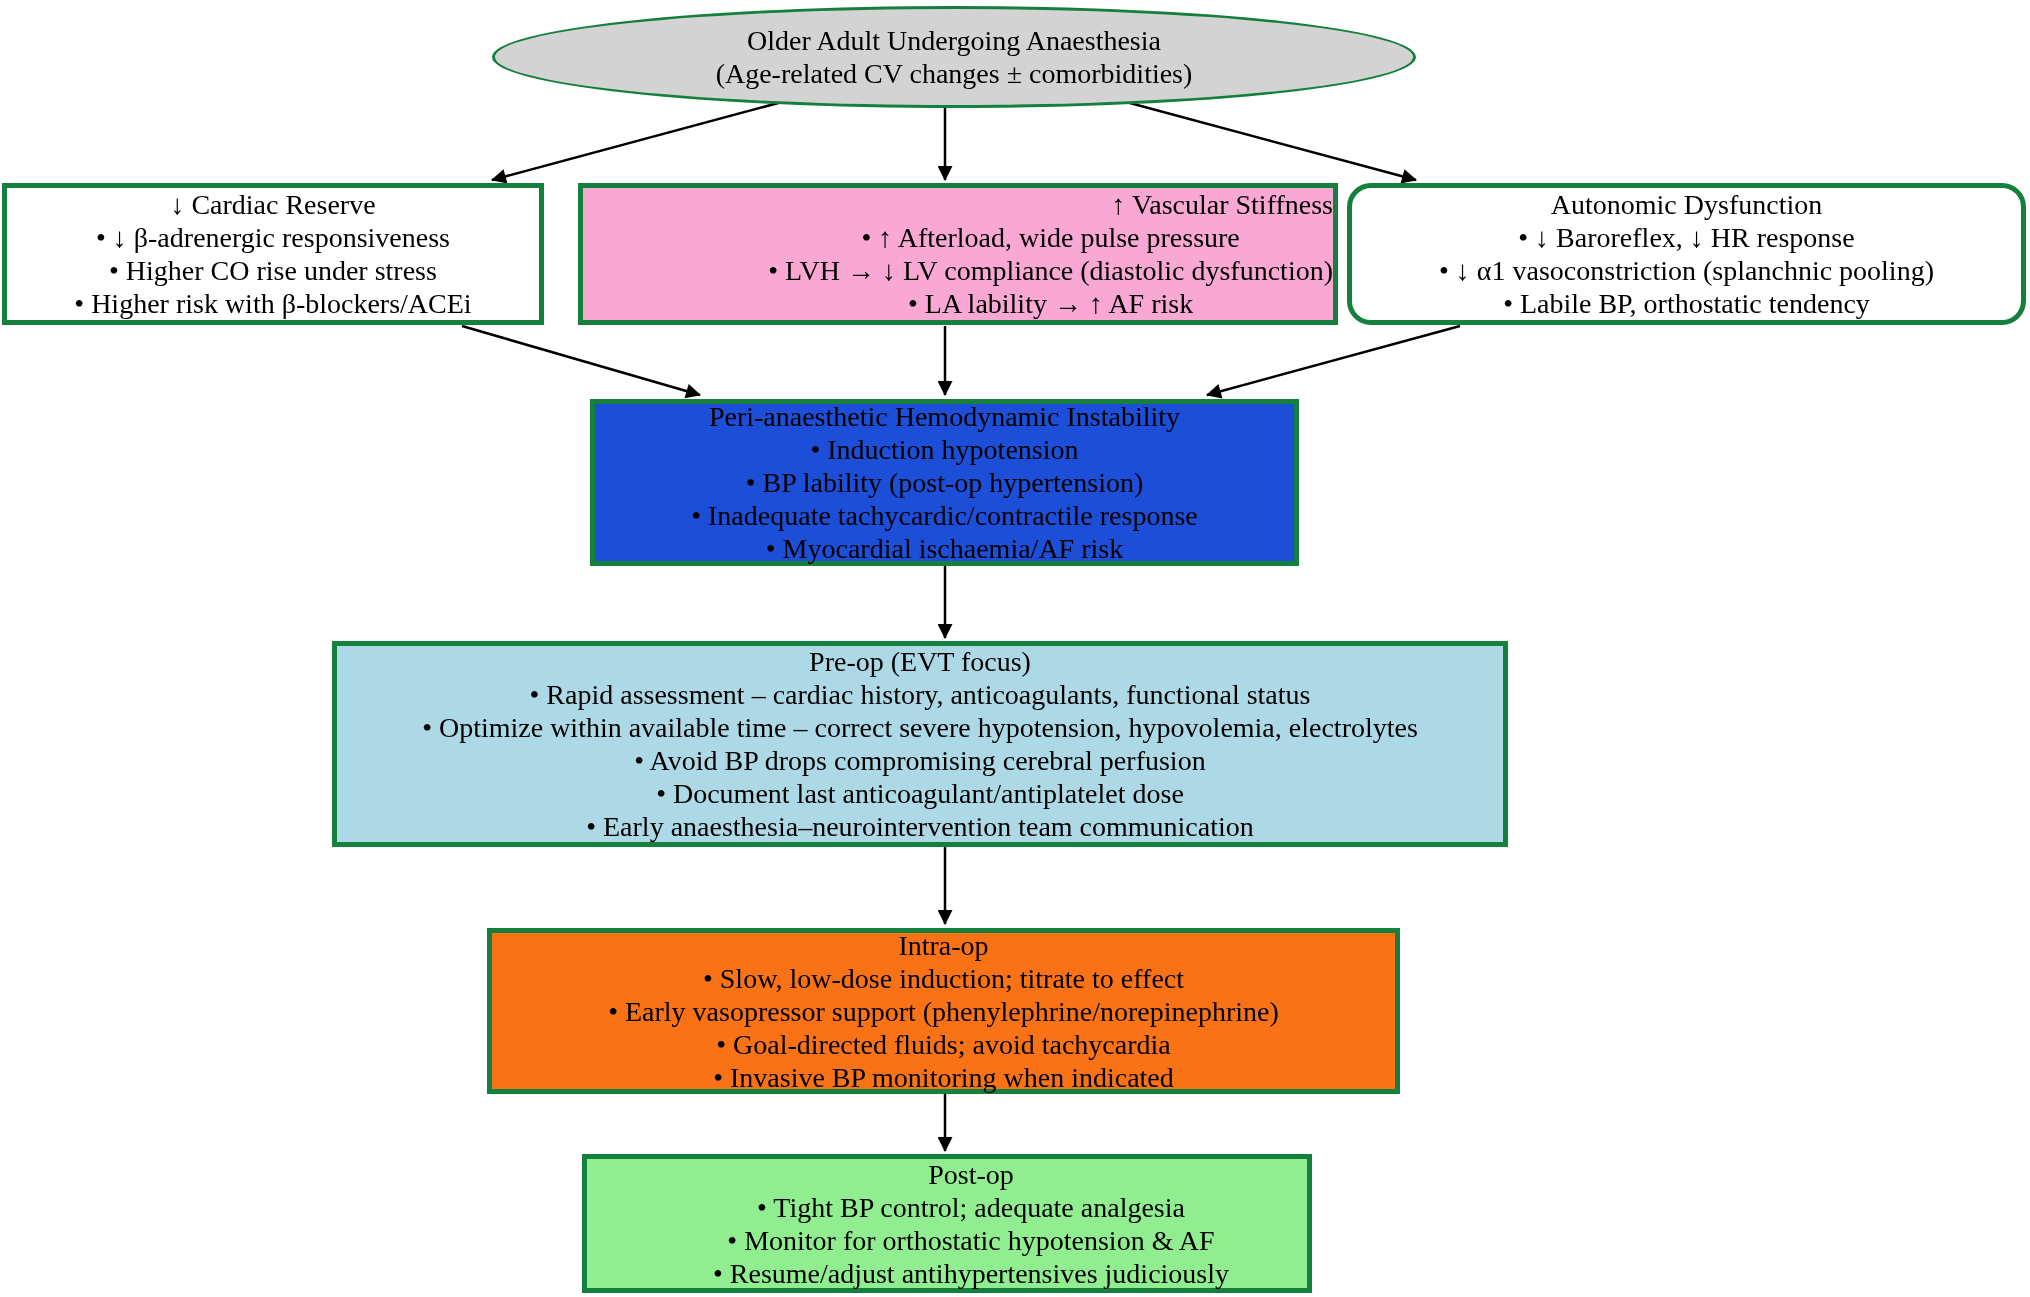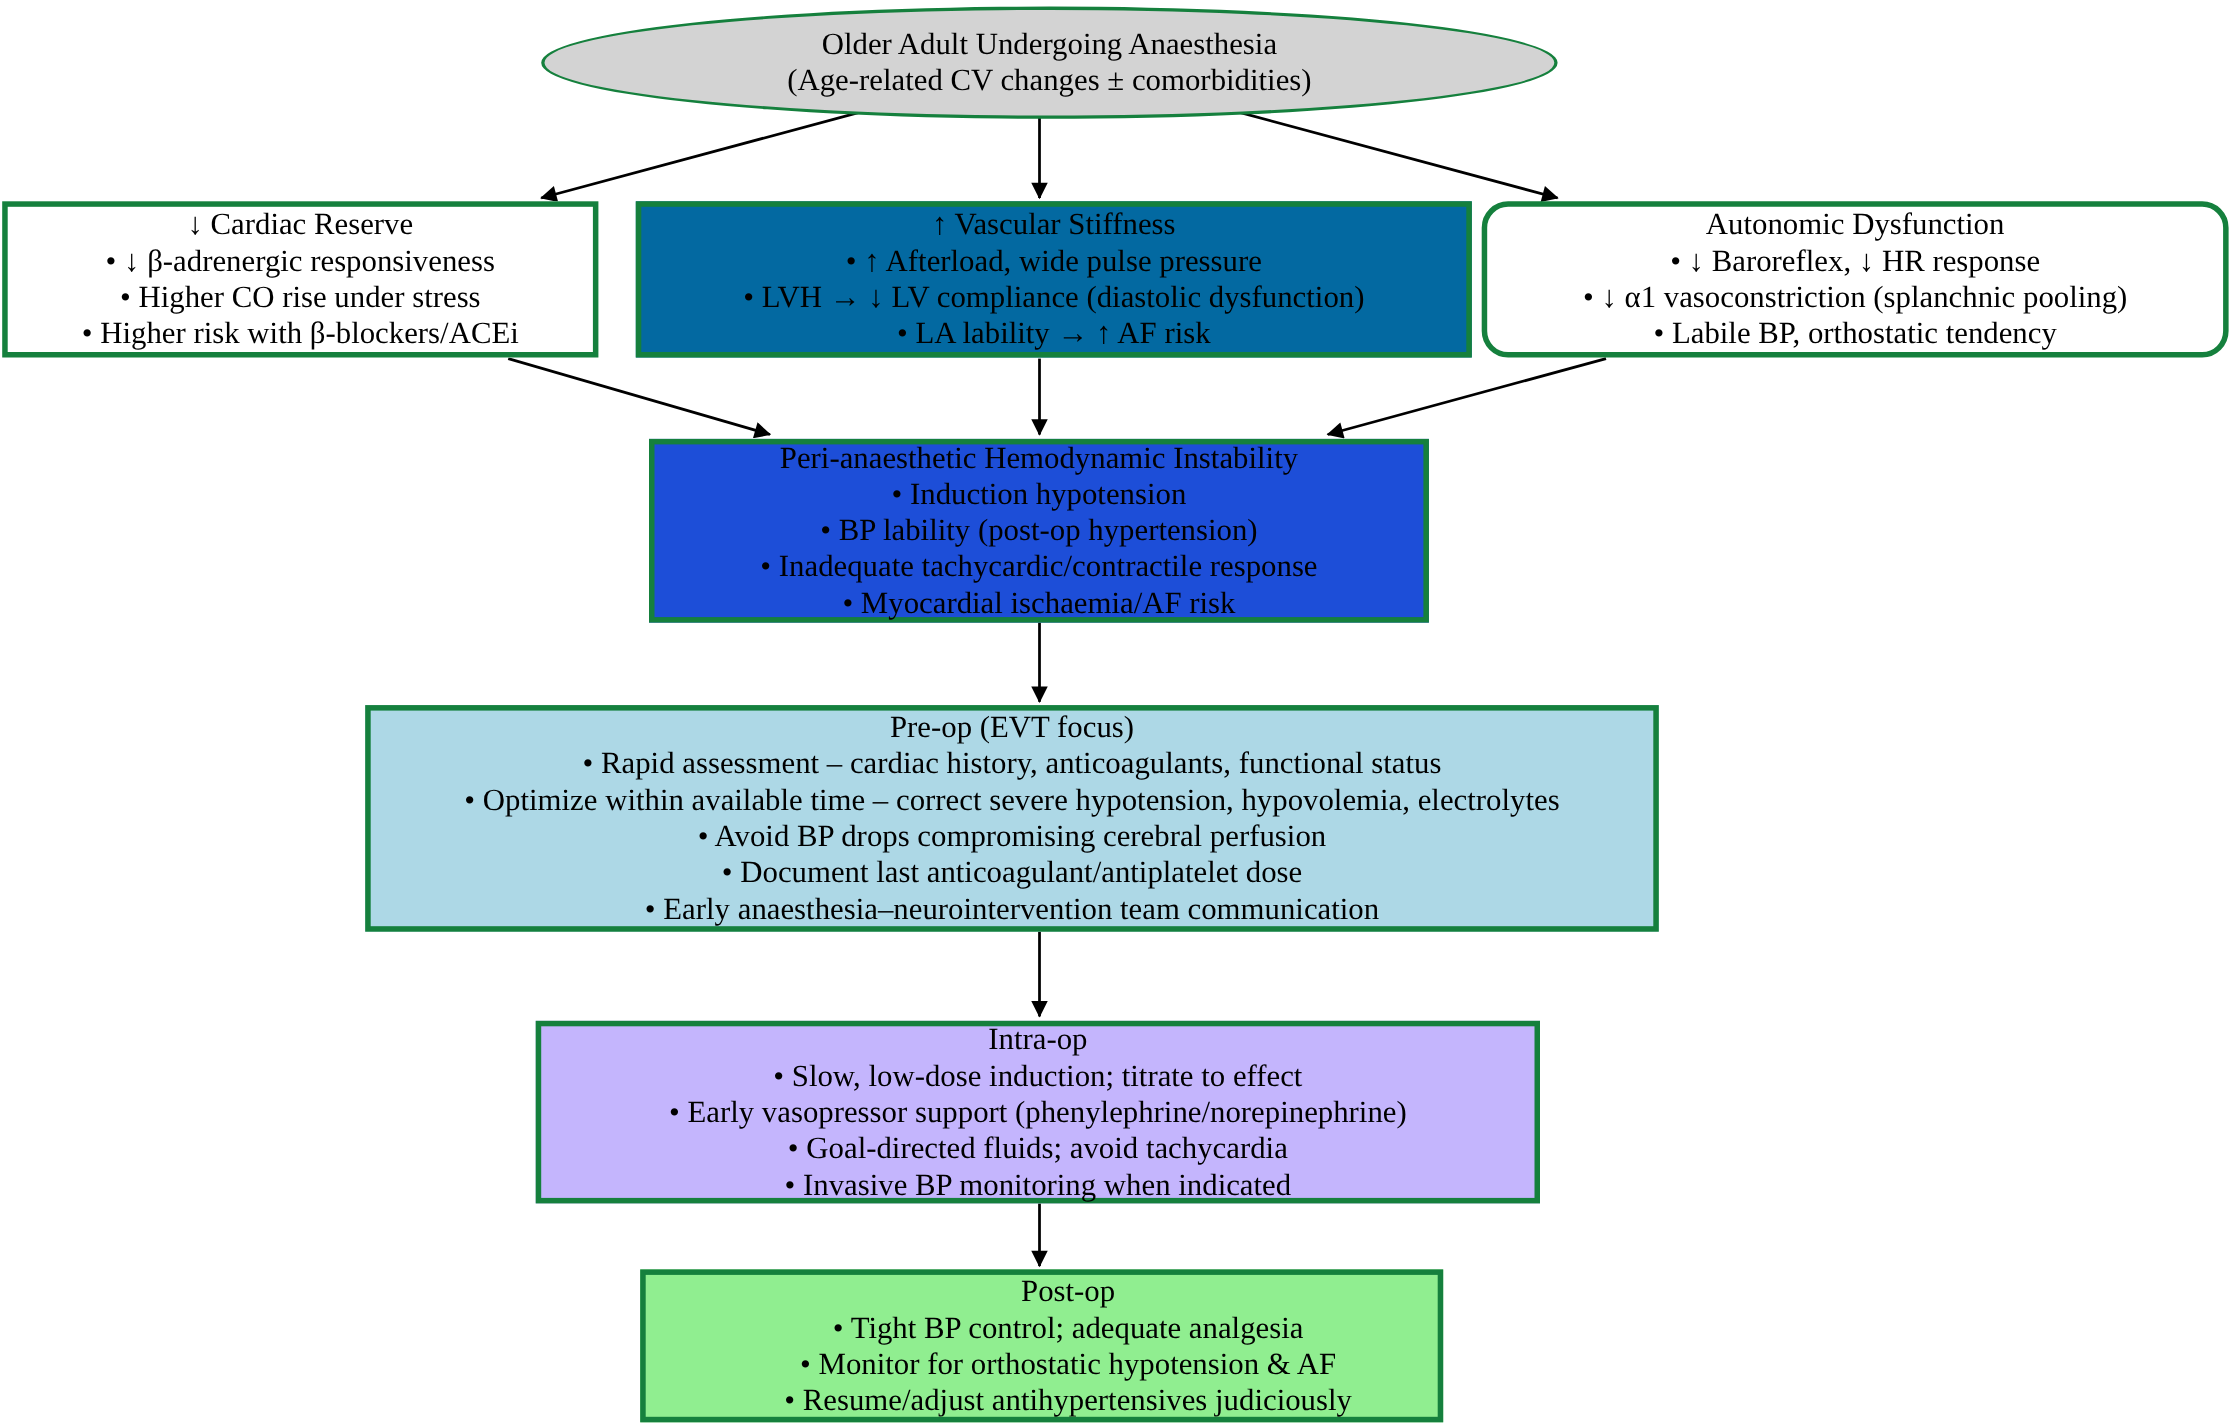--- a/index.html
+++ b/index.html
@@ -70,21 +70,21 @@
 
   <div class="node" style="left: 2px; top: 183px; width: 542px; height: 142px; background-color: rgb(255, 255, 255);">
     <div class="line title">↓ Cardiac Reserve</div>
     <div>
         <div class="line">• ↓ β-adrenergic responsiveness</div>
         <div class="line">• Higher CO rise under stress</div>
         <div class="line">• Higher risk with β-blockers/ACEi</div>
       </div>
   </div>
 
-  <div class="node" style="left: 578px; top: 183px; width: 760px; height: 142px; background-color: #0369a1;">
+  <div class="node" style="left: 578px; top: 183px; width: 760px; height: 142px; background-color: #f9a8d4; align-items: flex-end;">
     <div class="line title">↑ Vascular Stiffness</div>
     <div>
         <div class="line">• ↑ Afterload, wide pulse pressure</div>
         <div class="line">• LVH → ↓ LV compliance (diastolic dysfunction)</div>
         <div class="line">• LA lability → ↑ AF risk</div>
       </div>
   </div>
 
   <div class="node" style="left: 1347px; top: 183px; width: 679px; height: 142px; background-color: rgb(255, 255, 255); border-radius: 24px;">
     <div class="line title">Autonomic Dysfunction</div>
@@ -109,21 +109,21 @@
     <div class="line title">Pre-op (EVT focus)</div>
     <div>
         <div class="line">• Rapid assessment – cardiac history, anticoagulants, functional status</div>
         <div class="line">• Optimize within available time – correct severe hypotension, hypovolemia, electrolytes</div>
         <div class="line">• Avoid BP drops compromising cerebral perfusion</div>
         <div class="line">• Document last anticoagulant/antiplatelet dose</div>
         <div class="line">• Early anaesthesia–neurointervention team communication</div>
       </div>
   </div>
 
-  <div class="node" style="left: 487px; top: 928px; width: 913px; height: 166px; background-color: #c4b5fd;">
+  <div class="node" style="left: 487px; top: 928px; width: 913px; height: 166px; background-color: #f97316;">
     <div class="line title">Intra-op</div>
     <div>
         <div class="line">• Slow, low-dose induction; titrate to effect</div>
         <div class="line">• Early vasopressor support (phenylephrine/norepinephrine)</div>
         <div class="line">• Goal-directed fluids; avoid tachycardia</div>
         <div class="line">• Invasive BP monitoring when indicated</div>
       </div>
   </div>
 
   <div class="node" style="left: 582px; top: 1154px; width: 730px; height: 139px; background-color: rgb(144, 238, 144); padding-left: 48px;">

